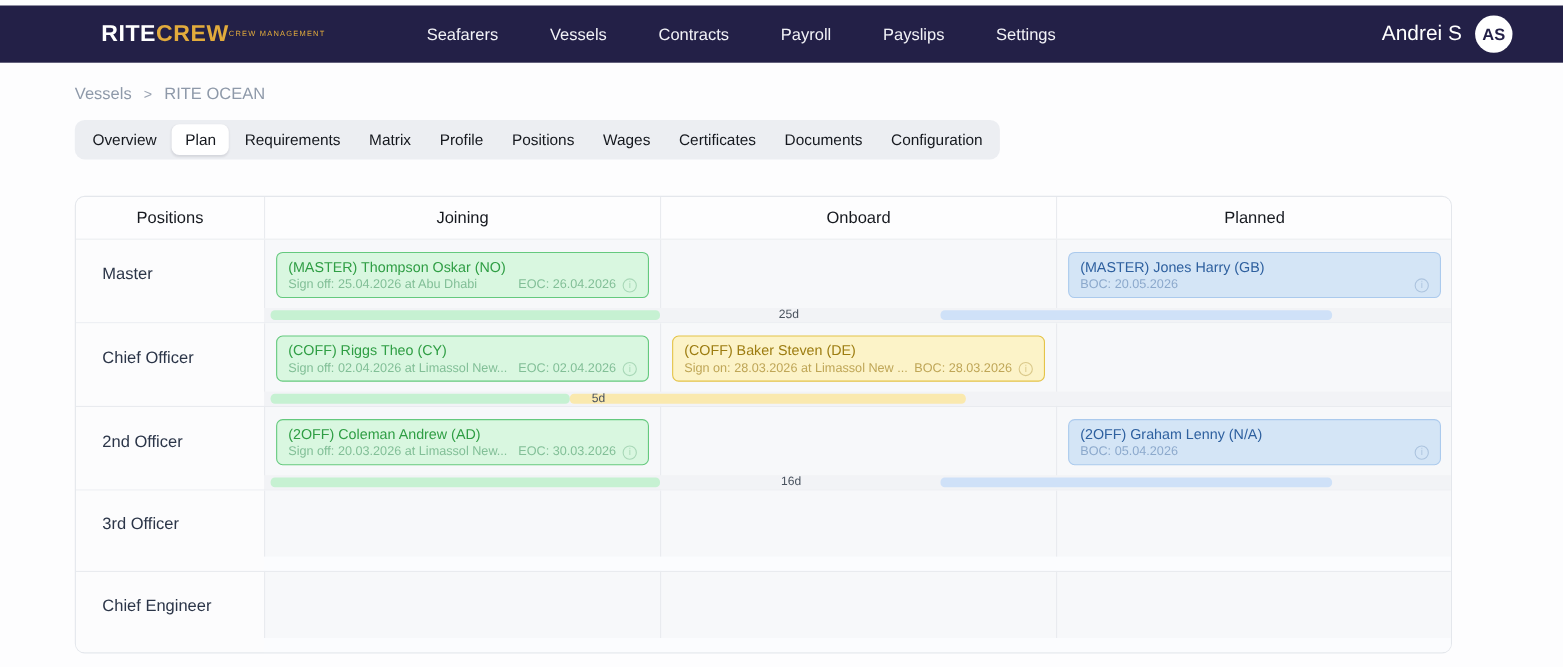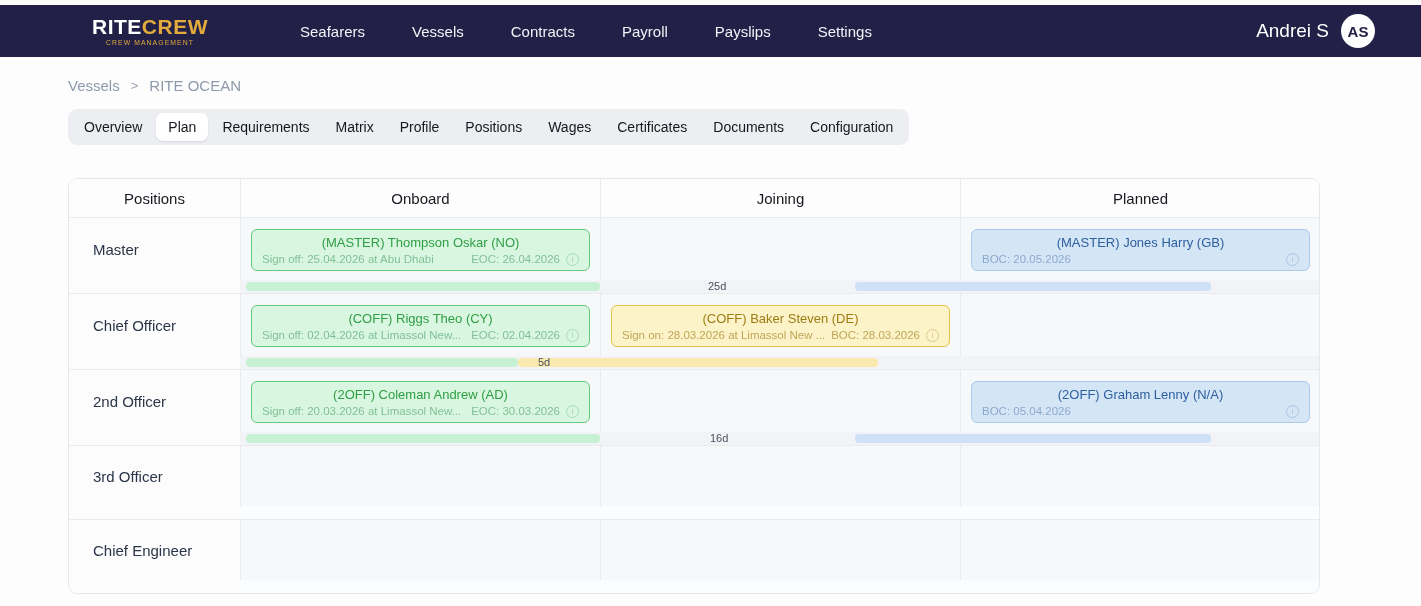--- a/index.html
+++ b/index.html
@@ -1,20 +1,20 @@
 <!DOCTYPE html>
 <html><head>
 <meta charset="utf-8">
 <style>
   * { margin:0; padding:0; box-sizing:border-box; }
   html,body { width:1421px; height:606px; background:#fdfdfe; font-family:"Liberation Sans","DejaVu Sans",sans-serif; overflow:hidden; }
 
   
   .topnav { margin-top:5px; height:52px; background:#232047; display:flex; align-items:center; padding:0 46px 0 92px; }
-  .brand { display:flex; flex-direction:column; align-items:center; cursor:pointer; }
+  .brand { display:flex; flex-direction:row; align-items:center; cursor:pointer; }
   .brand-name { font-size:21px; font-weight:bold; letter-spacing:.5px; color:#ffffff; line-height:22px; }
   .brand-name .gold { color:#e2ab3c; }
   .brand-tagline { font-size:6.8px; letter-spacing:1.1px; color:#e2ab3c; margin-top:1px; }
   .nav-links { display:flex; gap:47px; margin-left:92px; }
   .nav-link { color:#f2f2f7; font-size:15px; cursor:pointer; }
   .nav-user { margin-left:auto; display:flex; align-items:center; gap:12px; }
   .nav-user-name { color:#ffffff; font-size:19px; }
   .avatar { width:34px; height:34px; border-radius:50%; background:#ffffff; color:#232047; font-size:15px; font-weight:bold; display:flex; align-items:center; justify-content:center; }
 
   
@@ -32,21 +32,21 @@
   .brow.header { border-top:none; height:38px; }
   .hcell { display:flex; align-items:center; justify-content:center; font-size:15px; color:#16191f; background:#fdfdfe; }
   .hcell + .hcell { border-left:1px solid #e9ebef; }
   .brow.r-tall { height:76px; }
   .brow.r-short { height:74px; }
   .pcell { background:#fcfcfd; display:flex; align-items:center; padding:0 0 13px 24px; font-size:15px; color:#2b3548; }
   .ccell { background:#f7f8fa; border-left:1px solid #e9ebef; position:relative; }
 
   
   .card { position:absolute; left:10px; right:10px; top:11px; height:42px; border-radius:6px; padding:4px 10px 0 10px; cursor:pointer; }
-  .card-title { font-size:13px; line-height:17px; white-space:nowrap; overflow:hidden;text-align:center; }
+  .card-title { font-size:13px; line-height:17px; white-space:nowrap; overflow:hidden; }
   .card-sub { display:flex; align-items:center; gap:6px; font-size:11.5px; line-height:16px; }
   .card-detail { flex:1; min-width:0; white-space:nowrap; overflow:hidden; }
   .info-icon { flex:none; width:13px; height:13px; border:1px solid currentColor; border-radius:50%; font-size:9px; display:inline-flex; align-items:center; justify-content:center; opacity:.55; cursor:pointer; }
   .card.green  { background:#d9f7e0; border:1px solid #65c97e; }
   .card.green .card-title { color:#2f9e44; }
   .card.green .card-sub { color:#82bf97; }
   .card.yellow { background:#fcf3c8; border:1px solid #e4c348; }
   .card.yellow .card-title { color:#9d7d12; }
   .card.yellow .card-sub { color:#bfa657; }
   .card.blue   { background:#d4e5f6; border:1px solid #abcaed; }
@@ -106,22 +106,22 @@
   <div class="tab">Certificates</div>
   <div class="tab">Documents</div>
   <div class="tab">Configuration</div>
 </div>
 
 
 <div class="board">
 
   <div class="brow header">
     <div class="hcell">Positions</div>
+    <div class="hcell">Joining</div>
     <div class="hcell">Onboard</div>
-    <div class="hcell">Joining</div>
     <div class="hcell">Planned</div>
   </div>
 
   <div class="brow r-tall">
     <div class="pcell">Master</div>
     <div class="ccell">
       <div class="card green">
         <div class="card-title">(MASTER) Thompson Oskar (NO)</div>
         <div class="card-sub">
           <span class="card-detail">Sign off: 25.04.2026 at Abu Dhabi</span>

